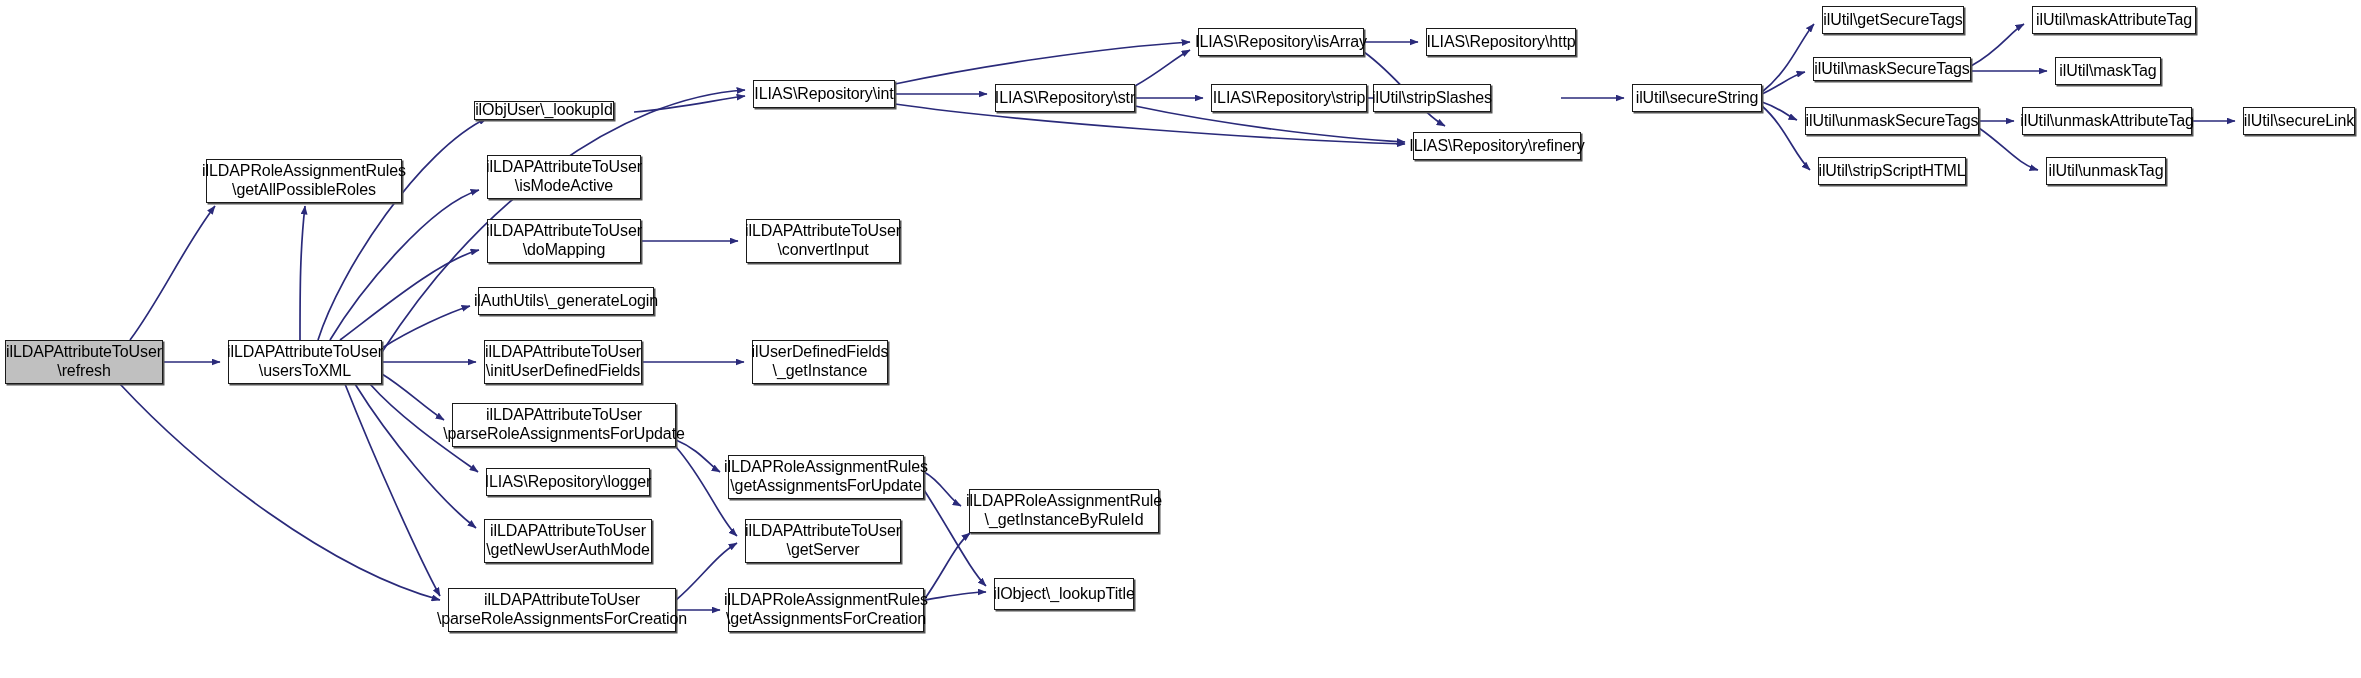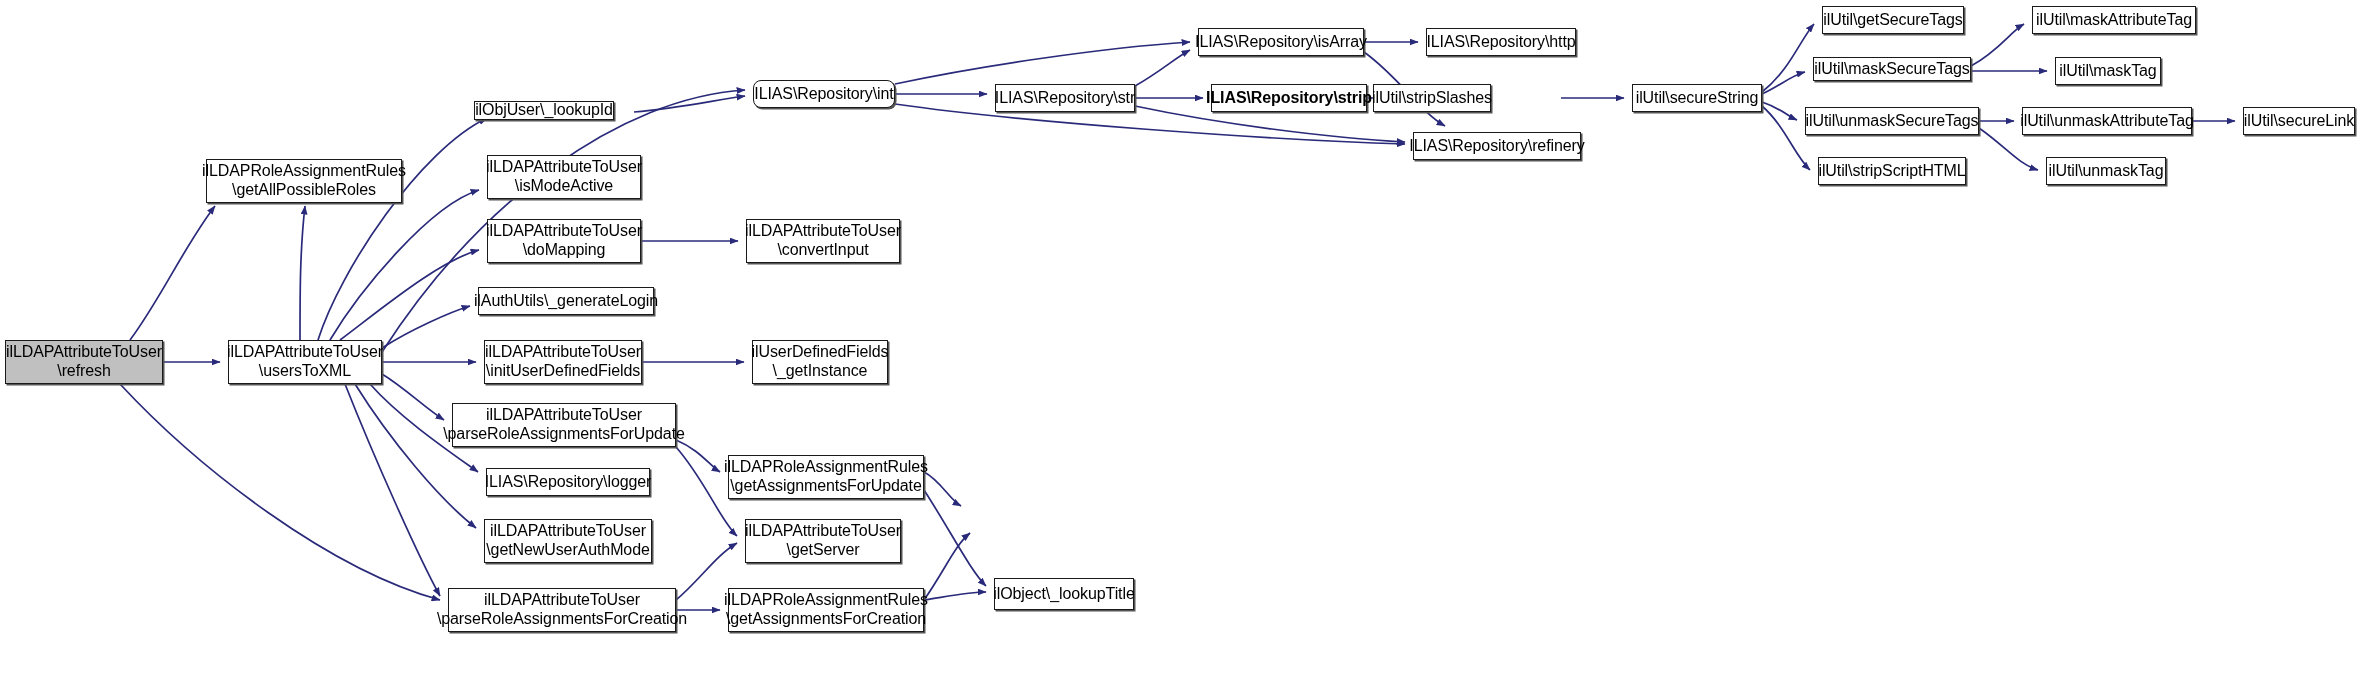--- a/index.html
+++ b/index.html
@@ -140,25 +140,27 @@
       <div class="node" style="left: 746px; top: 219px; width: 154px; height: 44px;"><span class="node-label">ilLDAPAttributeToUser
 \convertInput</span></div>
       <div class="node" style="left: 752px; top: 340px; width: 136px; height: 44px;"><span class="node-label">ilUserDefinedFields
 \_getInstance</span></div>
       <div class="node" style="left: 728px; top: 455px; width: 196px; height: 44px;"><span class="node-label">ilLDAPRoleAssignmentRules
 \getAssignmentsForUpdate</span></div>
       <div class="node" style="left: 745px; top: 519px; width: 156px; height: 44px;"><span class="node-label">ilLDAPAttributeToUser
 \getServer</span></div>
       <div class="node" style="left: 728px; top: 588px; width: 196px; height: 44px;"><span class="node-label">ilLDAPRoleAssignmentRules
 \getAssignmentsForCreation</span></div>
+      <div class="node" style="left: 969px; top: 489px; width: 190px; height: 44px;"><span class="node-label">ilLDAPRoleAssignmentRule
+\_getInstanceByRuleId</span></div>
       <div class="node" style="left: 994px; top: 578px; width: 140px; height: 32px;"><span class="node-label">ilObject\_lookupTitle</span></div>
-      <div class="node" style="left: 753px; top: 80px; width: 142px; height: 28px; border-radius: 8px;"><span class="node-label">ILIAS\Repository\int</span></div>
+      <div class="node" style="left: 753px; top: 80px; width: 142px; height: 28px;"><span class="node-label">ILIAS\Repository\int</span></div>
       <div class="node" style="left: 995px; top: 84px; width: 140px; height: 28px;"><span class="node-label">ILIAS\Repository\str</span></div>
       <div class="node" style="left: 1198px; top: 28px; width: 166px; height: 28px;"><span class="node-label">ILIAS\Repository\isArray</span></div>
-      <div class="node" style="left: 1211px; top: 84px; width: 156px; height: 28px; font-weight: bold;"><span class="node-label">ILIAS\Repository\strip</span></div>
+      <div class="node" style="left: 1211px; top: 84px; width: 156px; height: 28px;"><span class="node-label">ILIAS\Repository\strip</span></div>
       <div class="node" style="left: 1426px; top: 28px; width: 150px; height: 28px;"><span class="node-label">ILIAS\Repository\http</span></div>
       <div class="node" style="left: 1373px; top: 84px; width: 118px; height: 28px;"><span class="node-label">ilUtil\stripSlashes</span></div>
       <div class="node" style="left: 1413px; top: 132px; width: 168px; height: 28px;"><span class="node-label">ILIAS\Repository\refinery</span></div>
       <div class="node" style="left: 1632px; top: 84px; width: 130px; height: 28px; justify-content: center;"><span class="node-label">ilUtil\secureString</span></div>
       <div class="node" style="left: 1822px; top: 6px; width: 142px; height: 28px;"><span class="node-label">ilUtil\getSecureTags</span></div>
       <div class="node" style="left: 1813px; top: 57px; width: 158px; height: 24px;"><span class="node-label">ilUtil\maskSecureTags</span></div>
       <div class="node" style="left: 1805px; top: 107px; width: 174px; height: 28px;"><span class="node-label">ilUtil\unmaskSecureTags</span></div>
       <div class="node" style="left: 1818px; top: 157px; width: 148px; height: 28px;"><span class="node-label">ilUtil\stripScriptHTML</span></div>
       <div class="node" style="left: 2032px; top: 6px; width: 164px; height: 28px;"><span class="node-label">ilUtil\maskAttributeTag</span></div>
       <div class="node" style="left: 2055px; top: 57px; width: 106px; height: 28px;"><span class="node-label">ilUtil\maskTag</span></div>

